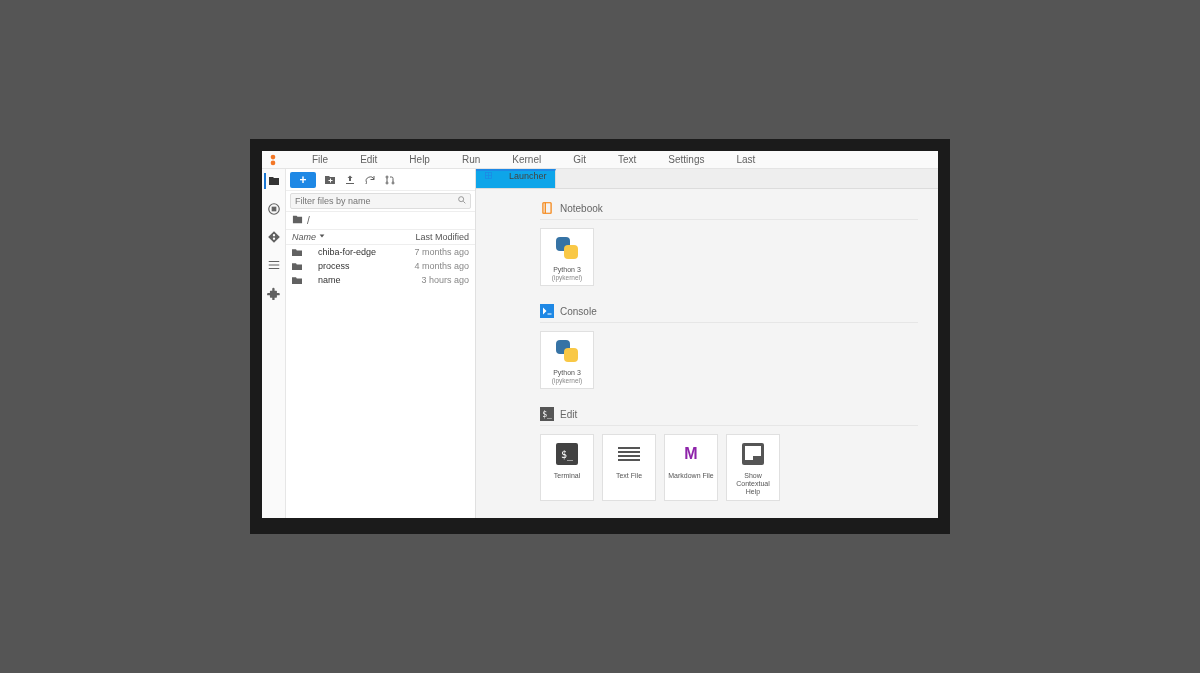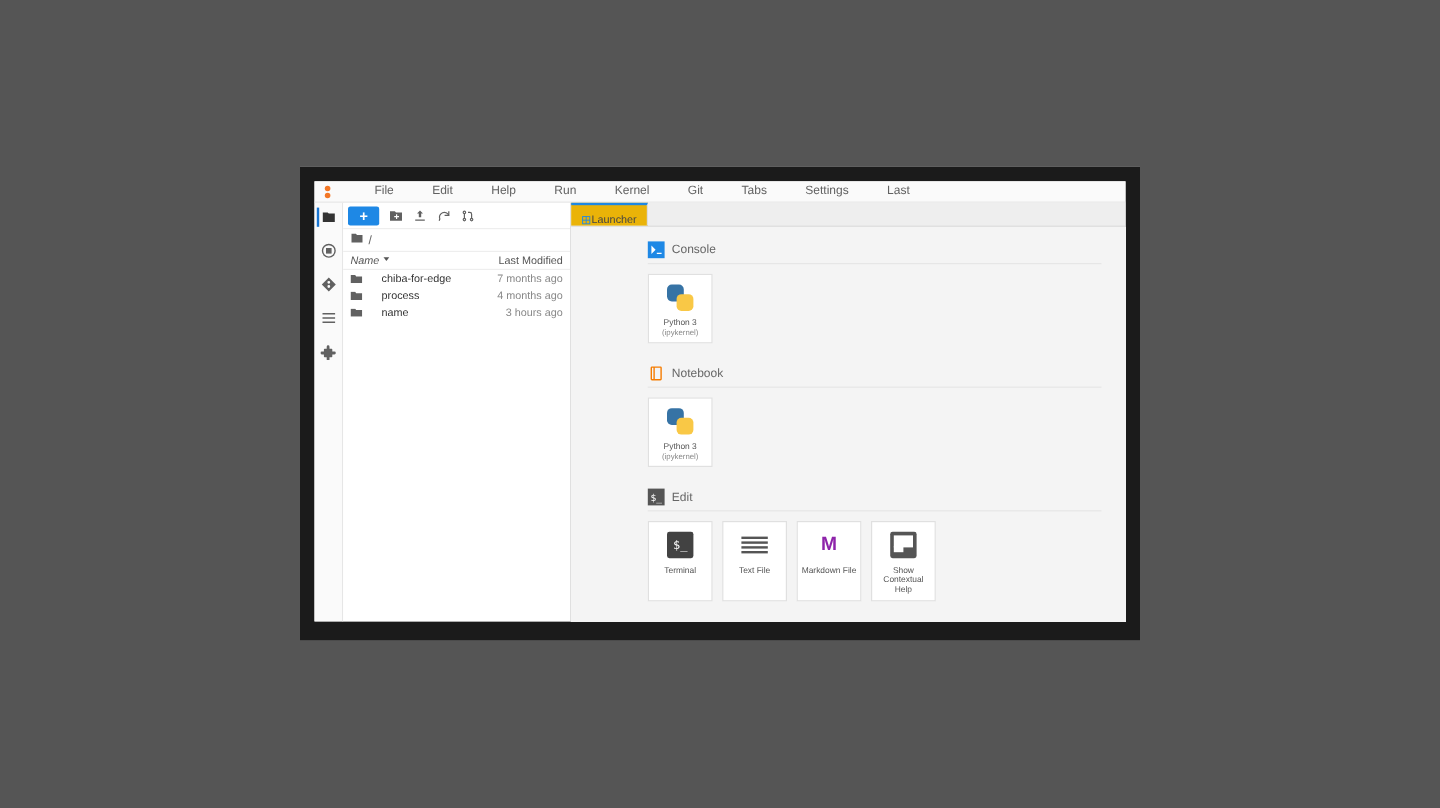--- a/index.html
+++ b/index.html
@@ -149,27 +149,27 @@
     min-width: 0;
   }
   .tabbar {
     height: 20px;
     background: #eeeeee;
     border-bottom: 1px solid #dcdcdc;
     display: flex;
     align-items: stretch;
   }
   .tab {
-    display: flex; align-items: flex-end;
-    gap: 0;
+    display: flex; align-items: flex-start;
+    gap: 16px;
     padding: 0 8px;
     font-size: 9px;
     color: #444;
     border-right: 1px solid #dcdcdc;
-    background: #eab308;
+    background: #0ea5e9;
     border-top: 2px solid #1e88e5;
     cursor: pointer;
   }
   .tab svg { width: 9px; height: 9px; }
   .launcher {
     flex: 1;
     overflow: auto;
     padding: 8px 20px 20px 64px;
     background: #f4f4f4;
   }
@@ -234,21 +234,21 @@
           <circle cx="12" cy="7" r="4" fill="#f37726"></circle>
           <circle cx="12" cy="17" r="4" fill="#f37726"></circle>
         </svg>
     </span>
     <span class="menu-item">File</span>
     <span class="menu-item">Edit</span>
     <span class="menu-item">Help</span>
     <span class="menu-item">Run</span>
     <span class="menu-item">Kernel</span>
     <span class="menu-item">Git</span>
-    <span class="menu-item">Tabs</span>
+    <span class="menu-item">Text</span>
     <span class="menu-item">Settings</span>
     <span class="menu-item">Last</span>
   </div>
 
   <div class="body">
 
     <div class="activitybar">
       <span class="act-icon active">
         <svg viewBox="0 0 24 24" width="14" height="14" fill="currentColor">
             <path d="M10 4H2v16h20V6H12l-2-2z"></path>
@@ -299,20 +299,27 @@
         <span class="tb-icon">
           <svg viewBox="0 0 24 24" width="12" height="12" fill="none" stroke="currentColor" stroke-width="2">
               <circle cx="6" cy="6" r="2"></circle>
               <circle cx="6" cy="18" r="2"></circle>
               <path d="M6 8v8"></path>
               <circle cx="18" cy="18" r="2"></circle>
               <path d="M18 16V9a3 3 0 00-3-3h-3"></path>
             </svg>
         </span>
       </div>
+      <div class="filter-row">
+        <input class="filter-input" placeholder="Filter files by name" style="">
+        <svg viewBox="0 0 24 24" fill="none" stroke="currentColor" stroke-width="2">
+            <circle cx="10" cy="10" r="6"></circle>
+            <path d="M20 20l-5-5"></path>
+          </svg>
+      </div>
       <div class="breadcrumb-row">
         <span>
           <svg viewBox="0 0 24 24" width="11" height="11" fill="currentColor">
               <path d="M10 4H2v16h20V6H12l-2-2z"></path>
             </svg>
         </span>
         <span>/</span>
       </div>
       <div class="file-header">
         <span class="name">
@@ -353,40 +360,20 @@
         <div class="tab">
           <svg viewBox="0 0 24 24" fill="none" stroke="#1e88e5" stroke-width="2">
               <rect x="4" y="4" width="16" height="16"></rect>
               <path d="M12 4v16M4 12h16"></path>
             </svg>
           <span>Launcher</span>
         </div>
       </div>
 
       <div class="launcher">
-
-        <div class="section">
-          <div class="sec-head">
-            <span class="sec-icon blue">
-              <svg viewBox="0 0 24 24" width="12" height="12" fill="#fff">
-                  <path d="M4 5l7 7-7 7zM13 17h8v2h-8z"></path>
-                </svg>
-            </span>
-            <span>Console</span>
-          </div>
-          <div class="cards">
-            <div class="card">
-              <span class="cicon">
-                  <span class="py"></span>
-                </span>
-              <span class="clabel">Python 3</span>
-              <span class="csub">(ipykernel)</span>
-            </div>
-          </div>
-        </div>
 
         <div class="section">
           <div class="sec-head">
             <span class="sec-icon orange">
               <svg viewBox="0 0 24 24" width="14" height="14" fill="none" stroke="currentColor" stroke-width="2">
                   <rect x="5" y="3" width="14" height="18" rx="1"></rect>
                   <path d="M9 3v18"></path>
                 </svg>
             </span>
             <span>Notebook</span>
@@ -397,20 +384,40 @@
                   <span class="py"></span>
                 </span>
               <span class="clabel">Python 3</span>
               <span class="csub">(ipykernel)</span>
             </div>
           </div>
         </div>
 
         <div class="section">
           <div class="sec-head">
+            <span class="sec-icon blue">
+              <svg viewBox="0 0 24 24" width="12" height="12" fill="#fff">
+                  <path d="M4 5l7 7-7 7zM13 17h8v2h-8z"></path>
+                </svg>
+            </span>
+            <span>Console</span>
+          </div>
+          <div class="cards">
+            <div class="card">
+              <span class="cicon">
+                  <span class="py"></span>
+                </span>
+              <span class="clabel">Python 3</span>
+              <span class="csub">(ipykernel)</span>
+            </div>
+          </div>
+        </div>
+
+        <div class="section">
+          <div class="sec-head">
             <span class="sec-icon dark">$_</span>
             <span>Edit</span>
           </div>
           <div class="cards">
             <div class="card">
               <span class="cicon">
                   <span class="term-icon">$_</span>
                 </span>
               <span class="clabel">Terminal</span>
             </div>

